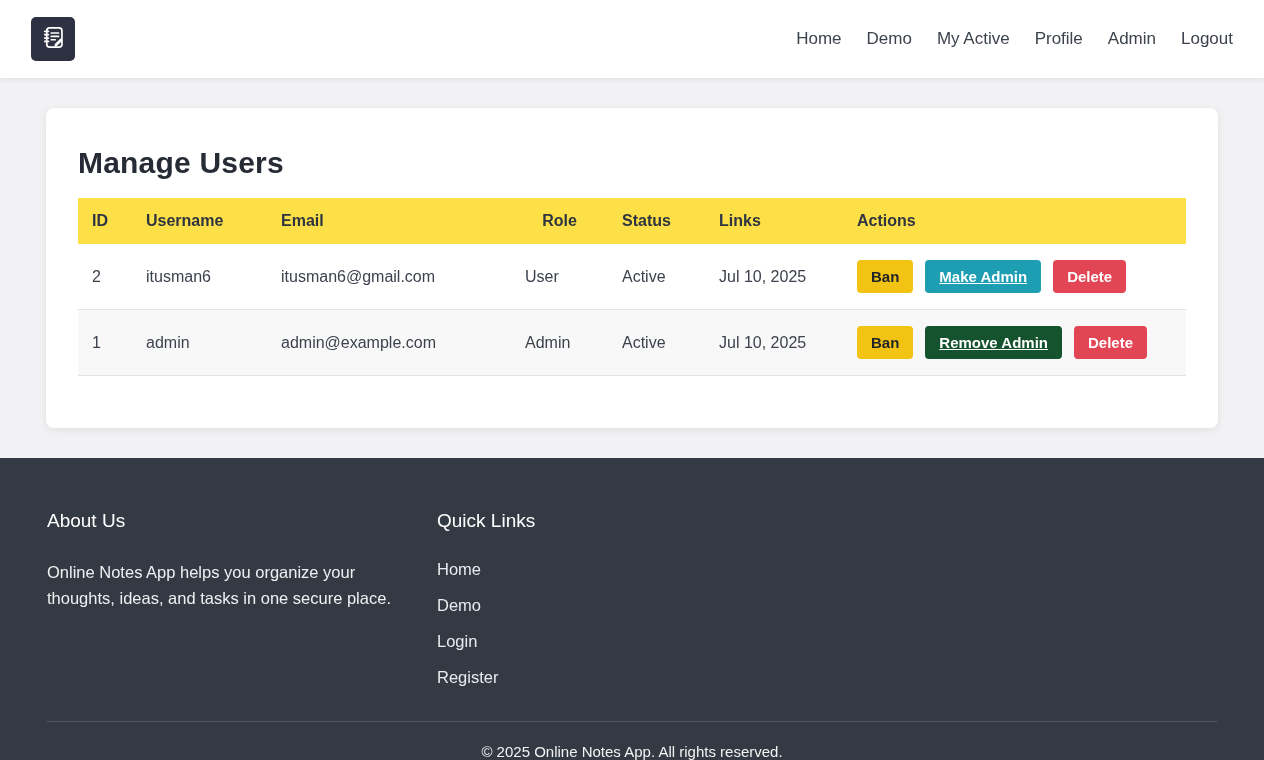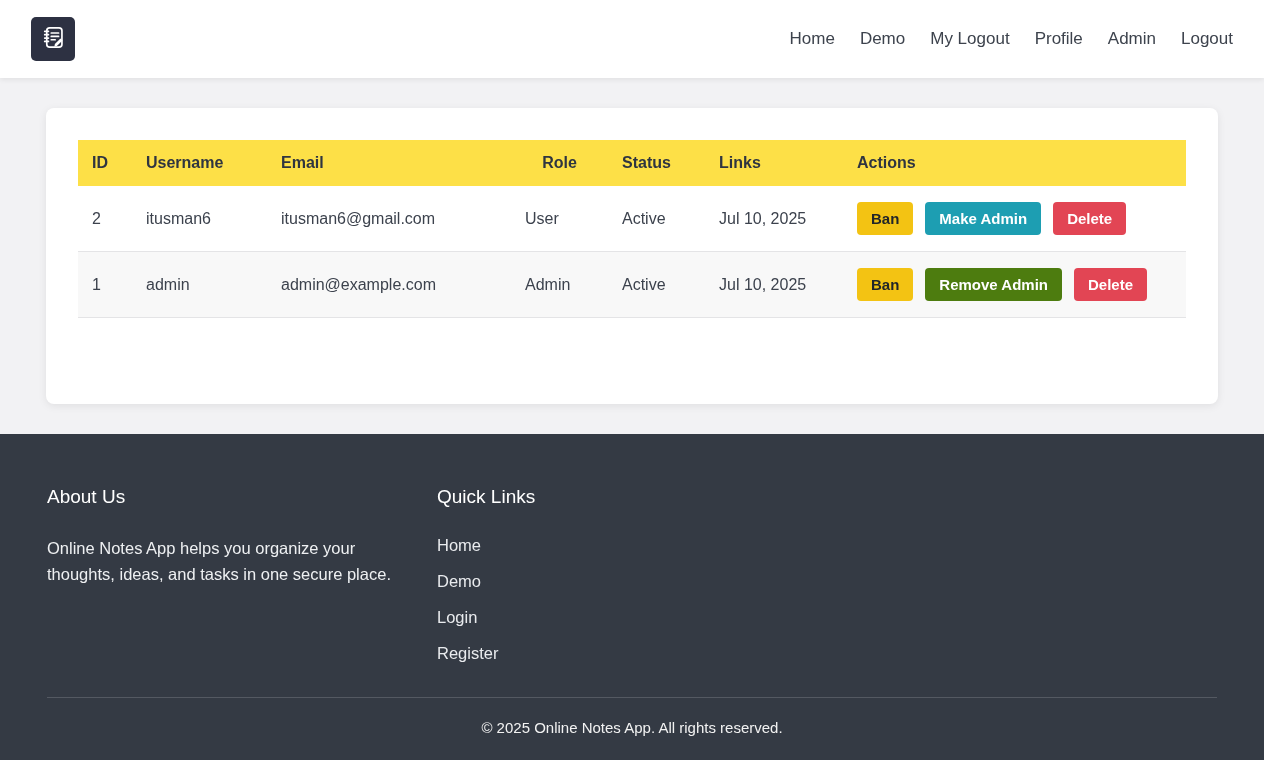--- a/index.html
+++ b/index.html
@@ -97,21 +97,21 @@
     border: none;
     border-radius: 4px;
     padding: 8px 14px;
     font-size: 15px;
     font-weight: 600;
     font-family: inherit;
     cursor: pointer;
     margin-right: 12px;
   }
   .btn-ban    { color: #212529; }
-  .btn-admin  { color: #ffffff; }
+  .btn-admin  { color: #ffffff; text-decoration: underline; }
   .btn-delete { color: #ffffff; }
 
   
   .footer {
     margin-top: auto;
     background: #343a44;
     color: #f2f2f2;
     padding: 40px 47px 0;
     min-height: 326px;
     display: flex;
@@ -165,29 +165,30 @@
         <line x1="10" y1="8" x2="16.5" y2="8"></line>
         <line x1="10" y1="11" x2="16.5" y2="11"></line>
         <line x1="10" y1="14" x2="13.5" y2="14"></line>
         <path d="M13.2 17.8 L18.2 12.8 L20 14.6 L15 19.6 L12.8 20.2 Z" fill="#ffffff" stroke="none"></path>
       </svg>
     </span>
   </div>
   <nav class="nav-links">
       <a class="nav-link">Home</a>
       <a class="nav-link">Demo</a>
-      <a class="nav-link">My Logout</a>
+      <a class="nav-link">My Active</a>
       <a class="nav-link">Profile</a>
       <a class="nav-link">Admin</a>
       <a class="nav-link">Logout</a>
     </nav>
 </header>
 
 <main class="main">
   <section class="card">
+    <h1 class="page-title">Manage Users</h1>
     <table class="users">
       <thead>
         <tr>
             <th>ID</th>
             <th>Username</th>
             <th>Email</th>
             <th>Role</th>
             <th>Status</th>
             <th>Links</th>
             <th>Actions</th>
@@ -203,21 +204,21 @@
             <td>Jul 10, 2025</td>
             <td><button class="btn btn-ban" style="background: rgb(243, 195, 19);">Ban</button><button class="btn btn-admin" style="background: rgb(29, 158, 178);">Make Admin</button><button class="btn btn-delete" style="background: rgb(226, 69, 84);">Delete</button></td>
           </tr>
           <tr>
             <td>1</td>
             <td>admin</td>
             <td>admin@example.com</td>
             <td>Admin</td>
             <td>Active</td>
             <td>Jul 10, 2025</td>
-            <td><button class="btn btn-ban" style="background: rgb(243, 195, 19);">Ban</button><button class="btn btn-admin" style="background: #4d7c0f;">Remove Admin</button><button class="btn btn-delete" style="background: rgb(226, 69, 84);">Delete</button></td>
+            <td><button class="btn btn-ban" style="background: rgb(243, 195, 19);">Ban</button><button class="btn btn-admin" style="background: #14532d;">Remove Admin</button><button class="btn btn-delete" style="background: rgb(226, 69, 84);">Delete</button></td>
           </tr>
         </tbody>
     </table>
   </section>
 </main>
 
 <footer class="footer">
   <div class="footer-cols">
     <div>
       <h3 class="footer-heading">About Us</h3>

